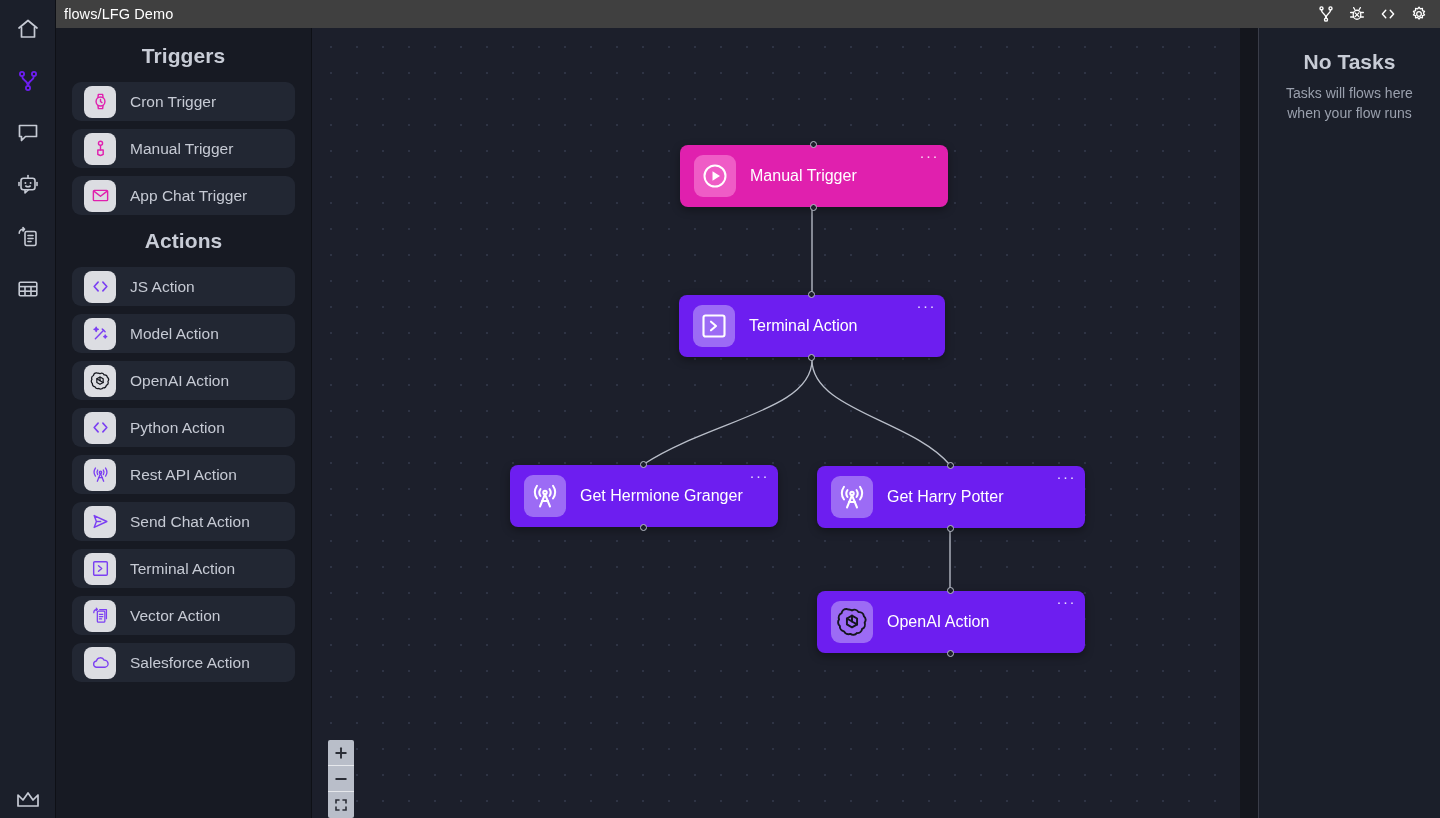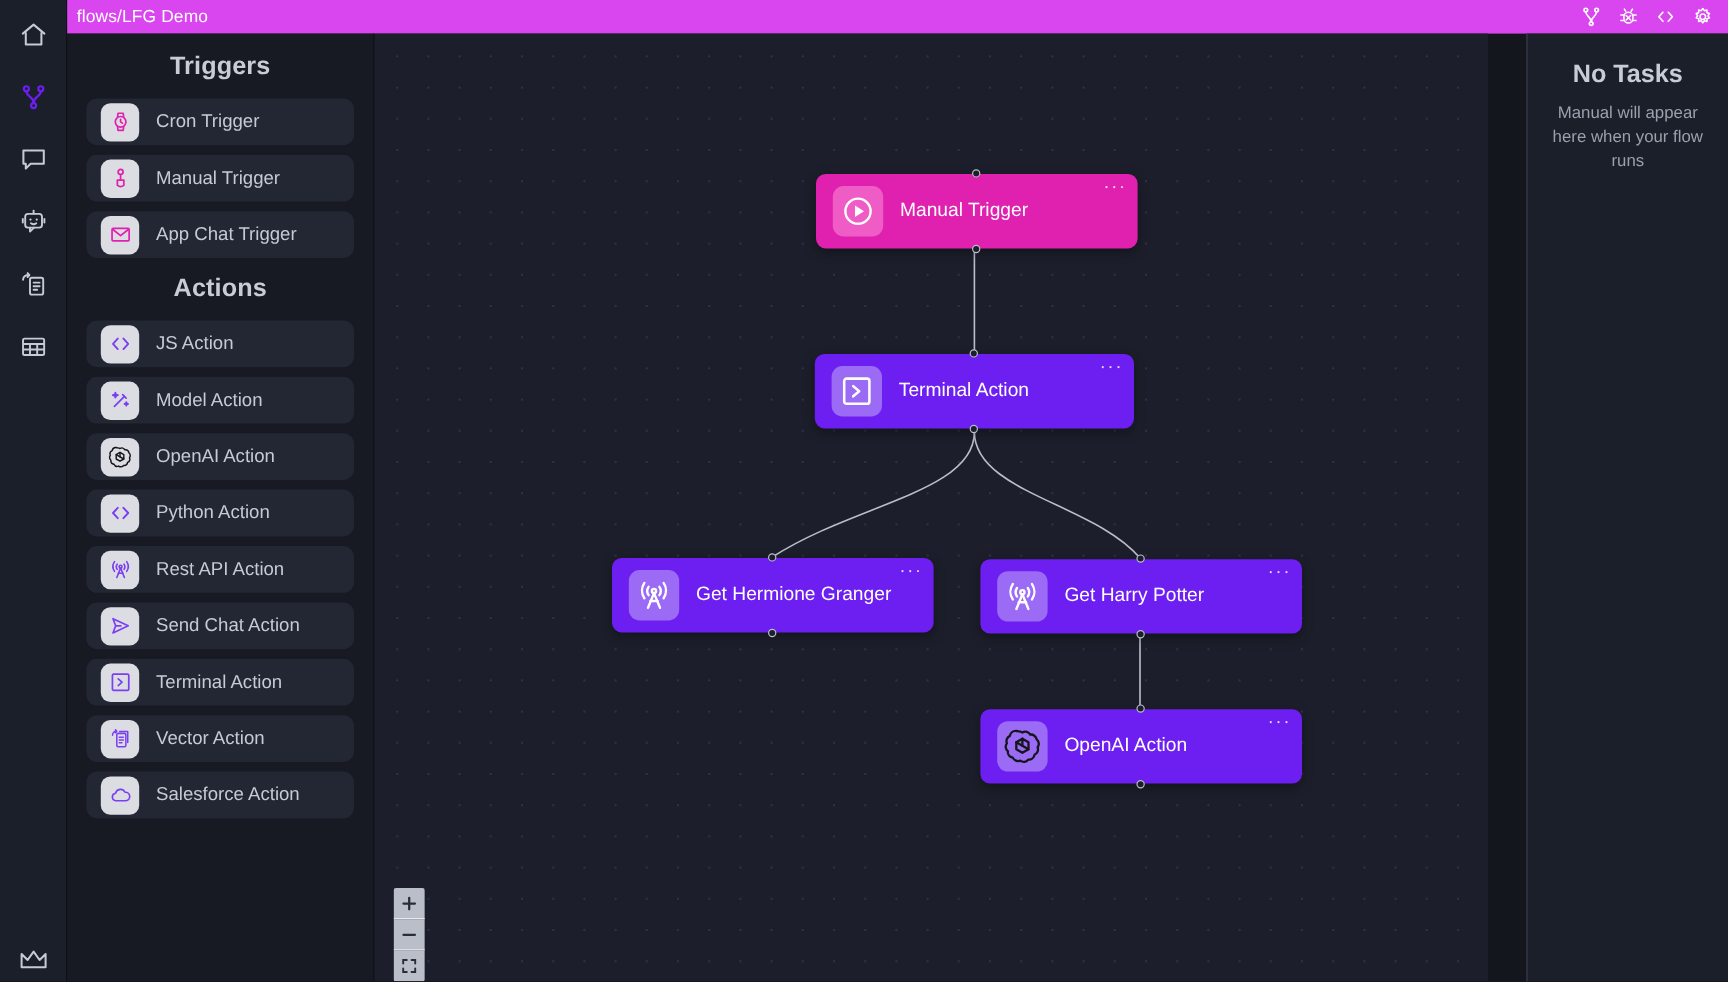--- a/index.html
+++ b/index.html
@@ -7,21 +7,21 @@
     width: 1440px; height: 818px;
     background: #14161d;
     font-family: "Liberation Sans", sans-serif;
     overflow: hidden;
   }
   #app { position: relative; width: 1440px; height: 818px; display: block; }
 
   
   .titlebar {
     position: absolute; top: 0; left: 56px; right: 0; height: 28px;
-    background: #d946ef;
+    background: #404040;
     display: flex; align-items: center; justify-content: space-between;
   }
   .titlebar-title {
     font-size: 14.5px; color: #ffffff; padding-left: 8px;
     white-space: nowrap; letter-spacing: 0.1px;
   }
   .titlebar-actions { display: flex; align-items: center; gap: 13px; padding-right: 12px; }
   .tb-icon { width: 18px; height: 18px; display: block; cursor: pointer; }
   .tb-icon svg { display: block; }
 
@@ -115,21 +115,21 @@
   .zoom-btn {
     width: 26px; height: 26px; background: #b9bec9;
     display: flex; align-items: center; justify-content: center;
     border-bottom: 1px solid #e6e8ec; cursor: pointer; color: #2a2d36;
   }
   .zoom-btn:last-child { border-bottom: none; }
   .zoom-btn svg { display: block; }
 
   
   .tasks {
-    position: absolute; top: 28px; right: 0; width: 168px; height: 790px;
+    position: absolute; top: 28px; right: 0; width: 182px; height: 790px;
     background: #1b1f2a; border-left: 1px solid #3a3d49;
     padding: 22px 14px 0 14px; text-align: center;
   }
   .tasks-title { font-size: 21px; font-weight: bold; color: #c8ccd6; margin-bottom: 10px; }
   .tasks-sub { font-size: 14px; color: #9aa0ad; line-height: 1.42; }
 </style>
 </head>
 <body>
 
 <div id="app">
@@ -496,16 +496,16 @@
             <path d="M9 2 H12 V5"></path>
             <path d="M12 9 V12 H9"></path>
             <path d="M5 12 H2 V9"></path>
           </svg>
       </div>
     </div>
   </div>
 
   <div class="tasks">
     <div class="tasks-title">No Tasks</div>
-    <div class="tasks-sub">Manual will appear here when your flow runs</div>
+    <div class="tasks-sub">Tasks will flows here when your flow runs</div>
   </div>
 
 </div>
 
 </body></html>

